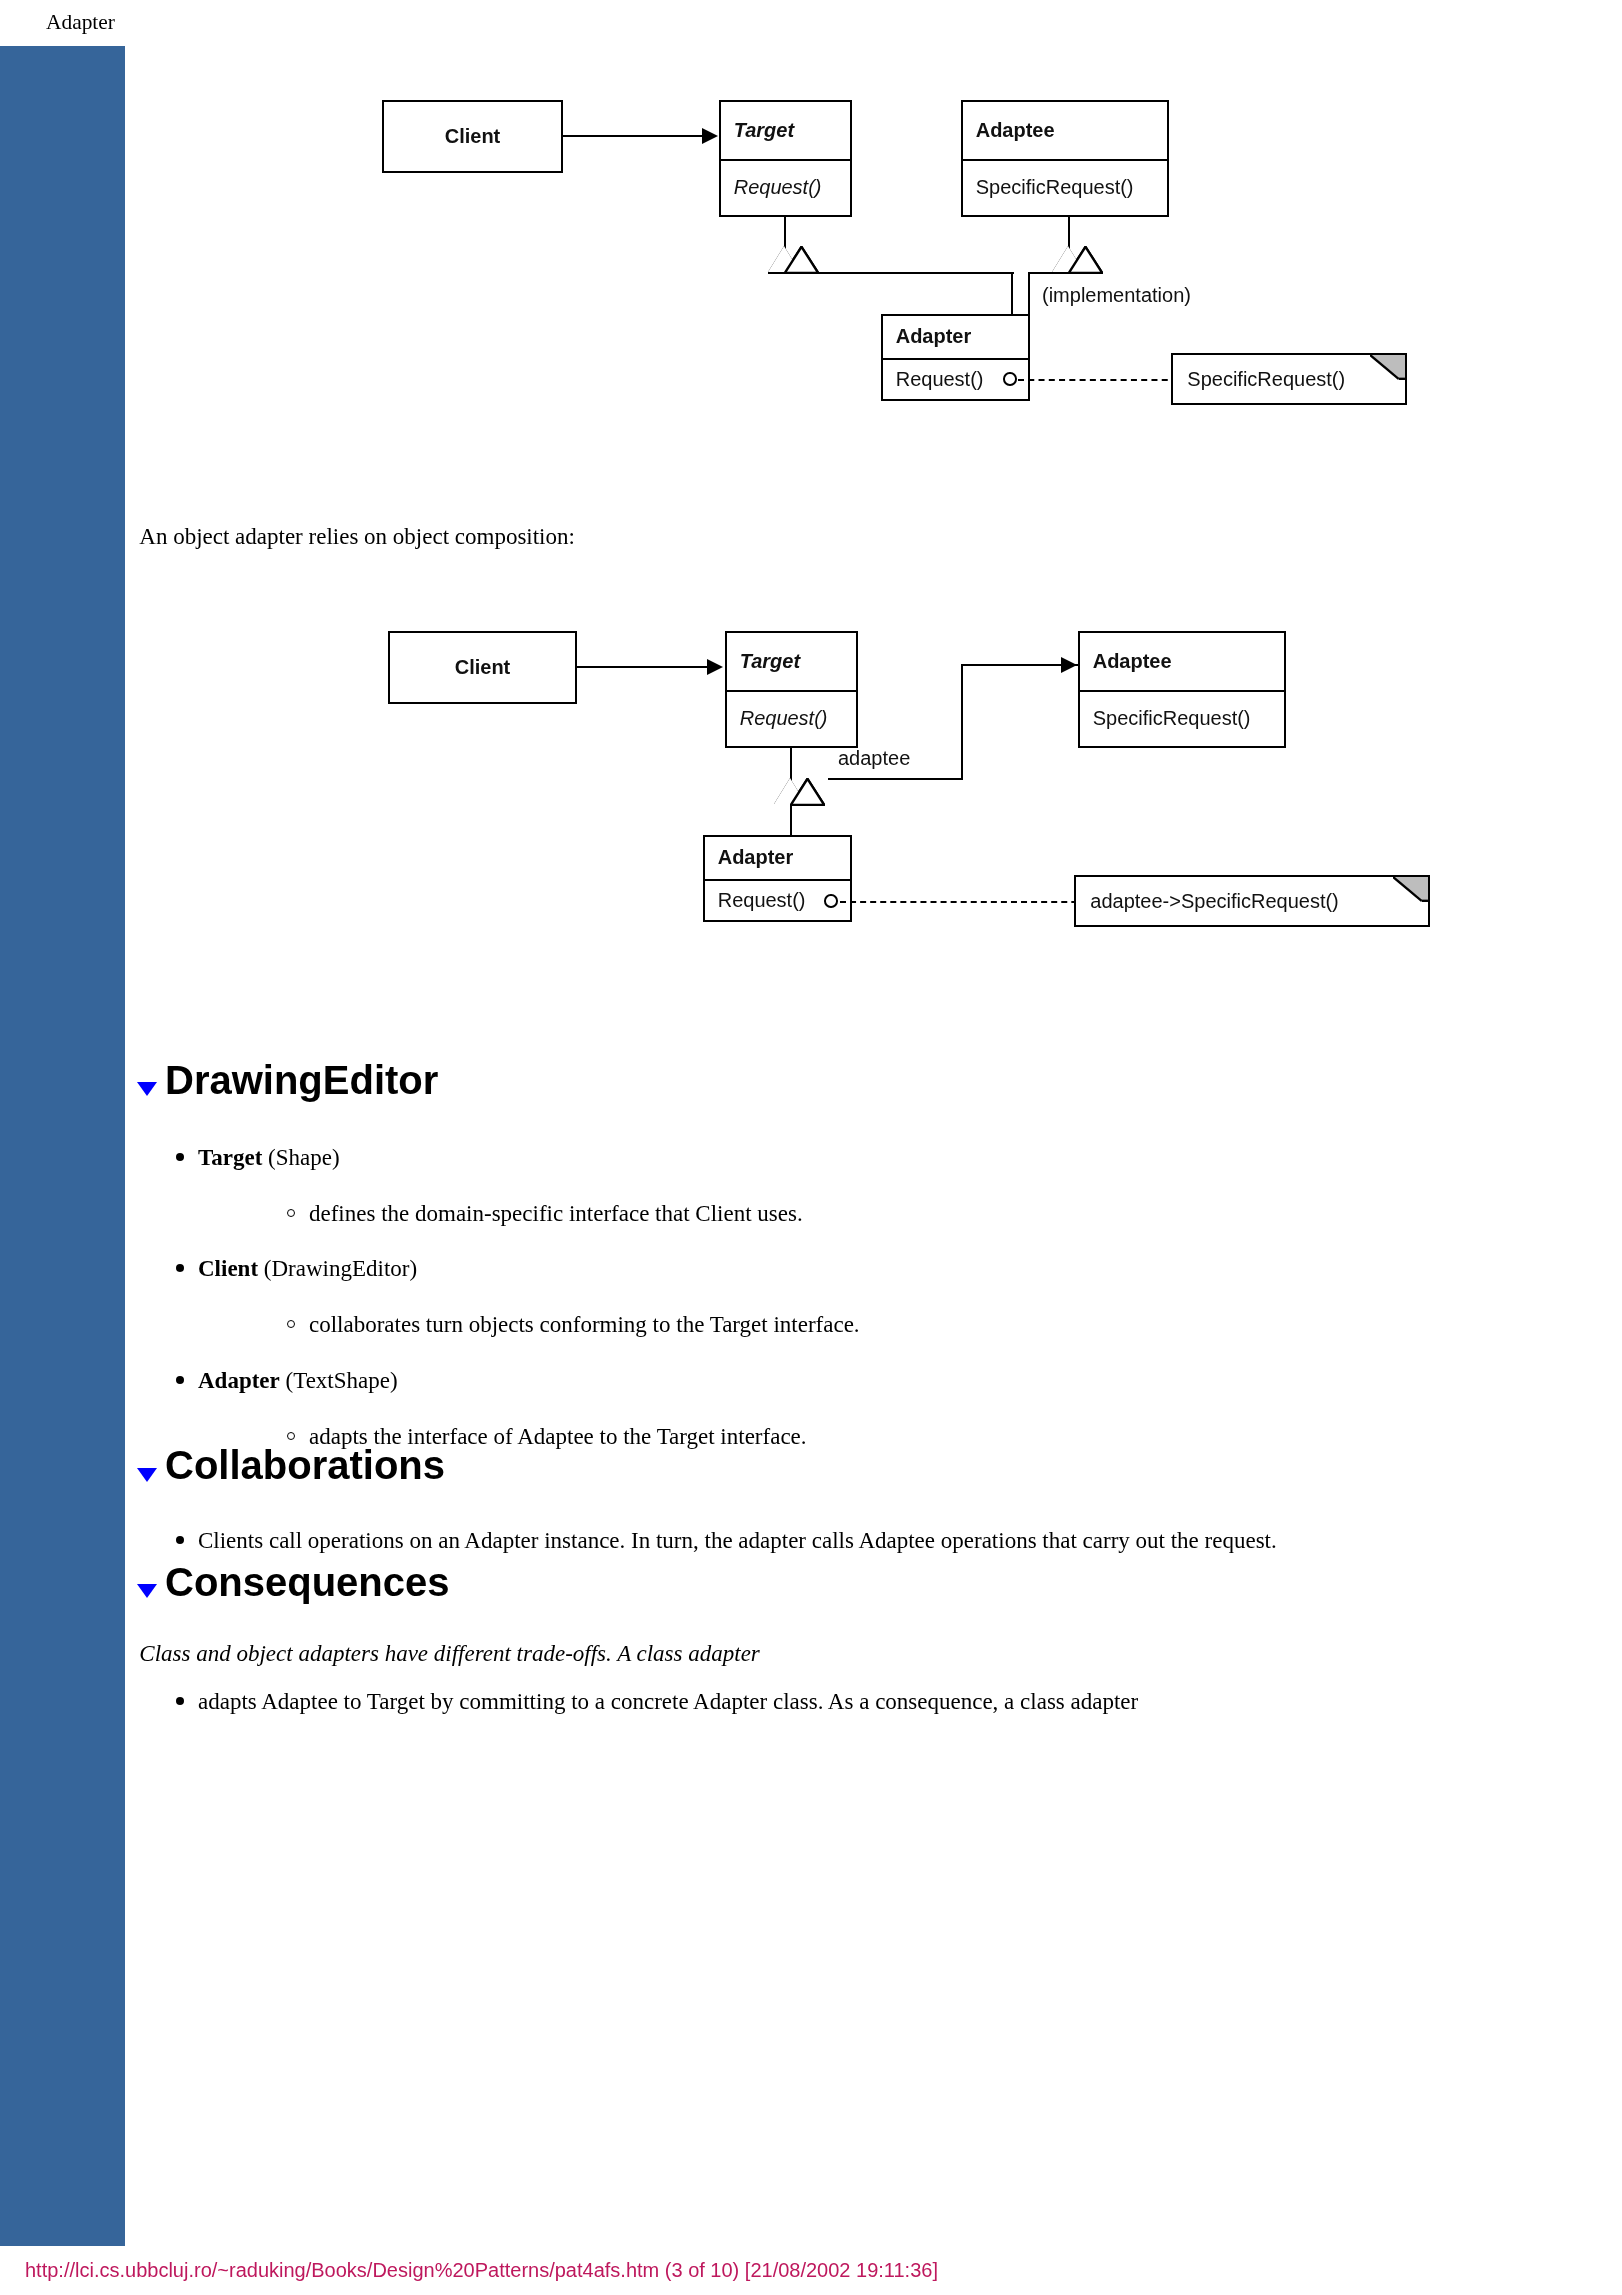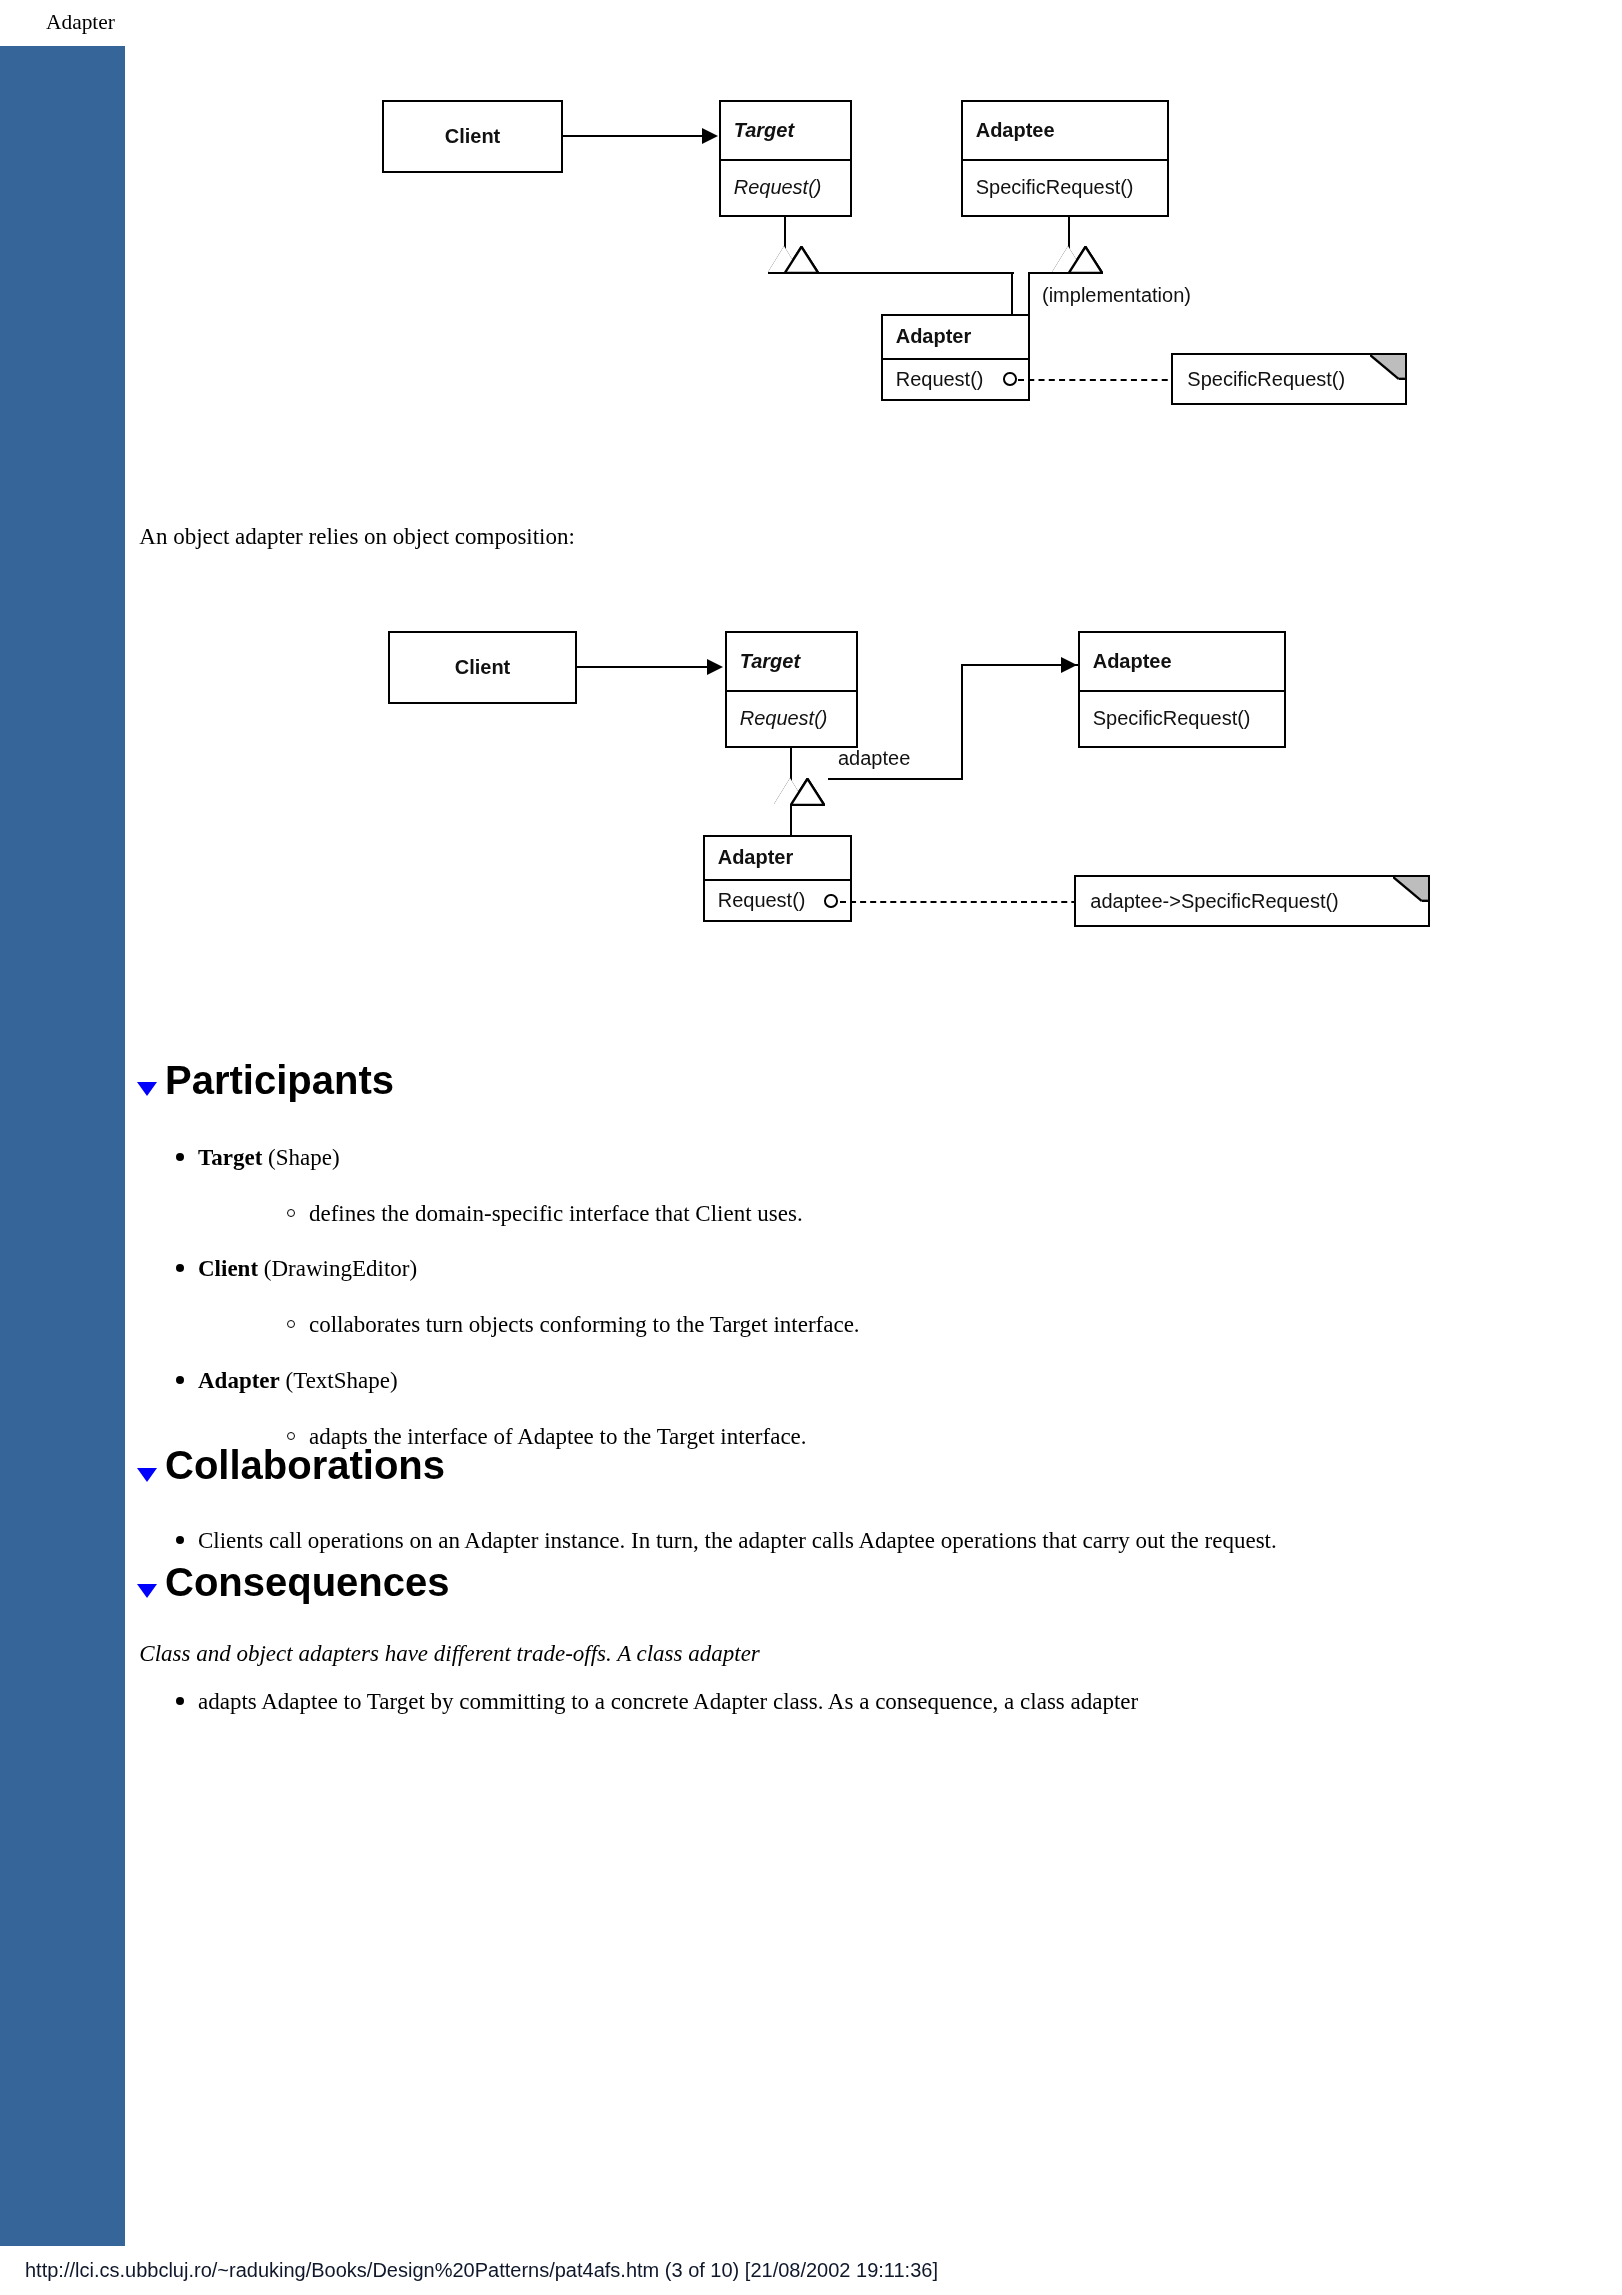--- a/index.html
+++ b/index.html
@@ -140,21 +140,21 @@
     content:"";position:absolute;left:3.2px;top:11px;
     width:8px;height:8px;border:1.6px solid #000;border-radius:50%;
     box-sizing:border-box;background:#fff;
   }
   b.termbold{font-weight:bold;}
 
   
   .footer{
     position:absolute; left:25px; top:2259px;
     font-family:"Liberation Sans", sans-serif;
-    font-size:20px;color:#0f172a;white-space:nowrap;
+    font-size:20px;color:#be185d;white-space:nowrap;
   }
 </style>
 </head>
 <body>
 
 <div class="page-header">Adapter</div>
 
 <div class="sidebar"></div>
 
 <div class="content">
@@ -265,21 +265,21 @@
         <svg width="35" height="27" viewBox="0 0 44 34">
             <polygon points="0,0 44,0 44,34" fill="#bdbdbd" stroke="none"></polygon>
             <polyline points="0,0 36,30" stroke="#000" stroke-width="3" fill="none"></polyline>
             <polyline points="36,30 44,30" stroke="#000" stroke-width="3" fill="none"></polyline>
           </svg>
       </span>
     </div>
   </div>
 
   <div class="h2marker" style="left:12px;top:1036px;"></div>
-  <div class="h2" style="left:40px;top:1012px;">Participants</div>
+  <div class="h2" style="left:40px;top:1012px;">DrawingEditor</div>
 
   <div style="position:absolute;left:44px;top:1092px;width:1402px;">
     <ul class="lvl1" style="position:relative;left:0;top:0;">
       <li>
         <b class="termbold">Target</b><span> (Shape)</span>
         <div class="sub">defines the domain-specific interface that Client uses.</div>
       </li>
       <li style="margin-top:24px;">
         <b class="termbold">Client</b><span> (DrawingEditor)</span>
         <div class="sub">collaborates turn objects conforming to the Target interface.</div>

